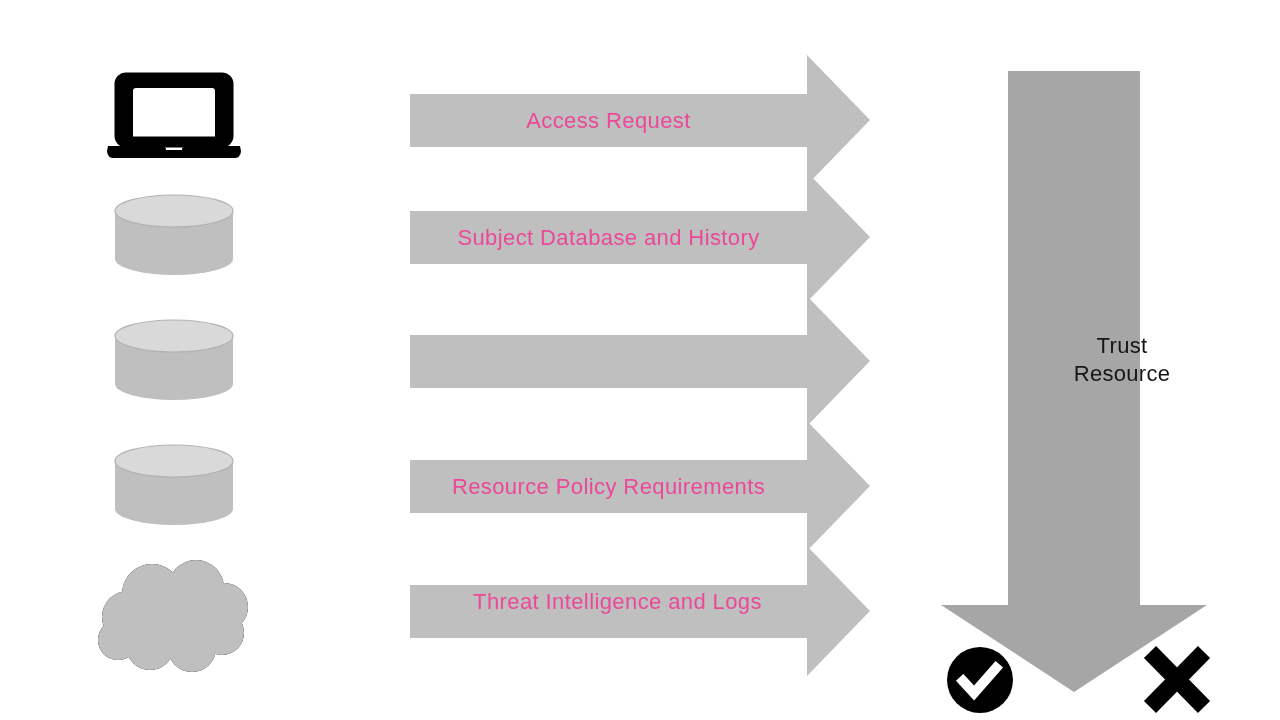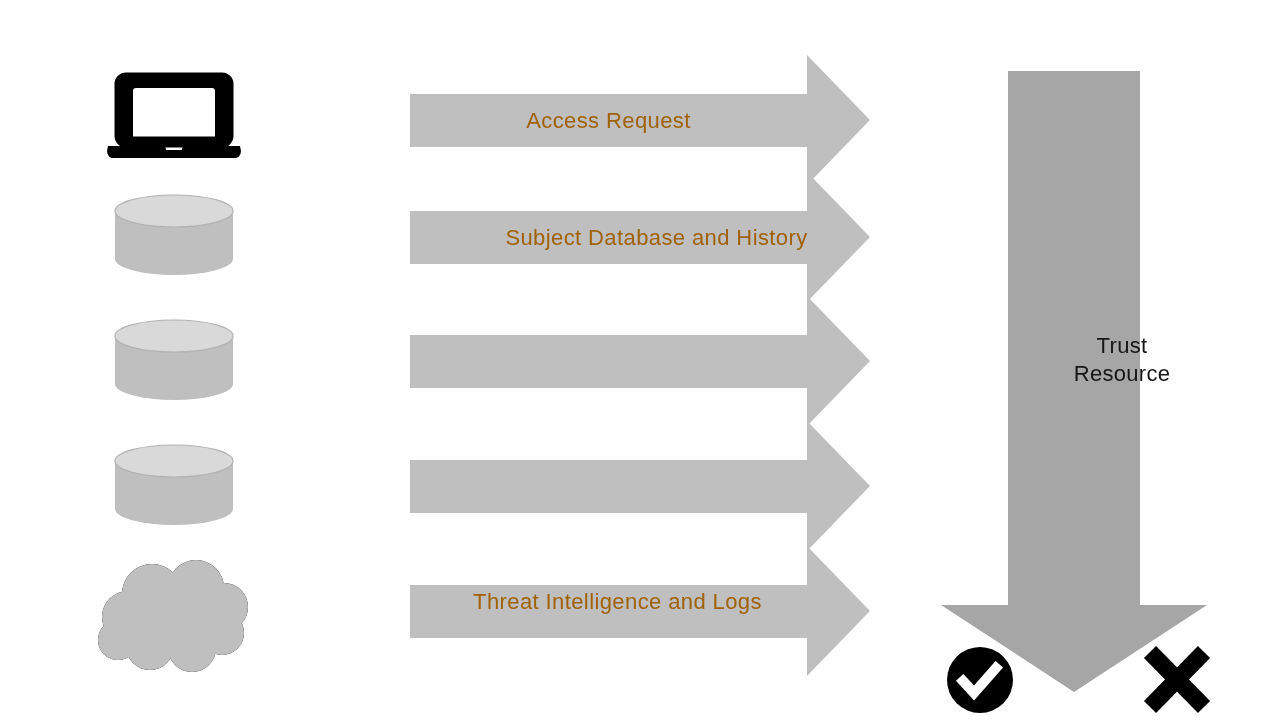--- a/index.html
+++ b/index.html
@@ -26,21 +26,21 @@
     top: 0;
     width: 1280px;
     height: 720px;
     display: block;
   }
   .flow-label {
     position: absolute;
     font-family: "Liberation Sans", sans-serif;
     font-size: 22px;
     font-weight: 400;
-    color: #a16207;
+    color: #ec4899;
     letter-spacing: 0.4px;
     text-align: center;
     white-space: nowrap;
     line-height: 1;
   }
   .trust-label {
     position: absolute;
     font-family: "Liberation Sans", sans-serif;
     font-size: 22px;
     font-weight: 400;
@@ -121,23 +121,24 @@
     </g>
 
     <g>
       <path d="M1150 652 l54 55 M1204 652 l-54 55" stroke="#000000" stroke-width="17" stroke-linecap="butt"></path>
     </g>
 
   </svg>
 
   <div class="flow-label" style="left:410px; top:110px; width:397px;">Access Request</div>
 
-  <div class="flow-label" style="left:410px; top:227px; width:397px;padding-left:48px;">Subject Database and History</div>
+  <div class="flow-label" style="left:410px; top:227px; width:397px;">Subject Database and History</div>
 
 
+  <div class="flow-label" style="left:410px; top:476px; width:397px;">Resource Policy Requirements</div>
 
   <div class="flow-label" style="left:410px; top:591px; width:397px;padding-left:9px;">Threat Intelligence and Logs</div>
 
   <div class="trust-label" style="left:1022px; top:332px;">
     <div>Trust</div>
     <div>Resource</div>
   </div>
 
 </div>
 

